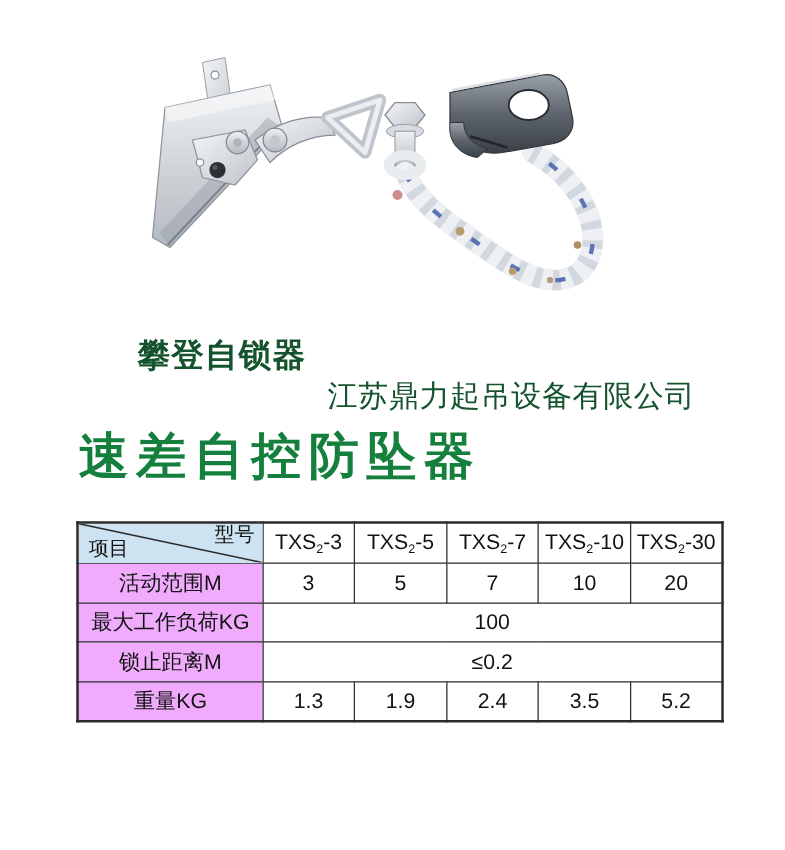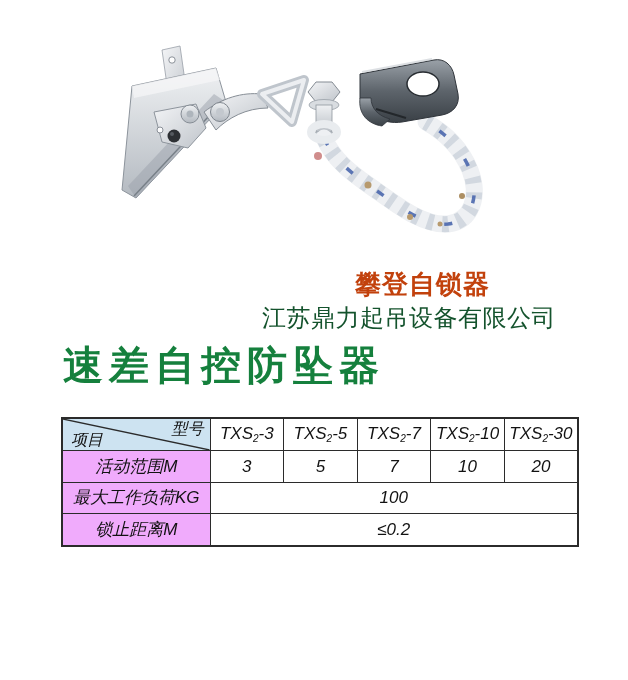--- a/index.html
+++ b/index.html
@@ -3,34 +3,34 @@
 <meta charset="utf-8">
 <style>
   html,body{margin:0;padding:0;background:#ffffff;}
   body{font-family:"Liberation Sans","DejaVu Sans",sans-serif;}
   #page{position:relative;width:628px;height:680px;background:#ffffff;overflow:hidden;}
 
   
   .photo{position:absolute;left:110px;top:10px;width:380px;height:270px;}
 
   
-  .caption{position:absolute;left:110px;top:269px;width:380px;text-align:right;
-    font-size:26px;font-weight:600;color:#c2410c;letter-spacing:1px;line-height:30px;}
+  .caption{position:absolute;left:110px;top:269px;width:380px;text-align:left;
+    font-size:26px;font-weight:600;color:#14532d;letter-spacing:1px;line-height:30px;}
 
   
   .watermark{position:absolute;left:262px;top:304px;font-size:24px;font-weight:500;
     color:#14532d;letter-spacing:0.5px;white-space:nowrap;line-height:28px;}
 
   
   .title{position:absolute;left:63px;top:341px;font-size:40px;font-weight:700;
     color:#15803d;letter-spacing:6px;white-space:nowrap;line-height:48px;}
 
   
   table.spec{position:absolute;left:61px;top:417px;width:516px;border-collapse:collapse;
-    table-layout:fixed;border:2px solid #2b2b2b;font-style:italic;}
+    table-layout:fixed;border:2px solid #2b2b2b;}
   table.spec td{border:1.5px solid #2b2b2b;text-align:center;vertical-align:middle;
     padding:0;font-size:17px;color:#121212;height:30.5px;line-height:1;}
   table.spec td.label{background:#f0abfc;}
   table.spec tr.hdr td{height:31px;}
   col.c0{width:148px;}
   col.cd{width:73.6px;}
   sub{font-size:10px;vertical-align:-3px;}
   sup{font-size:10px;vertical-align:5px;}
 
   
@@ -160,16 +160,24 @@
         <td colspan="5">100</td>
       </tr>
 
       <tr>
         <td class="label">锁止距离M</td>
         <td colspan="5">≤0.2</td>
       </tr>
 
 
 
+      <tr>
+        <td class="label">重量KG</td>
+        <td>1.3</td>
+        <td>1.9</td>
+        <td>2.4</td>
+        <td>3.5</td>
+        <td>5.2</td>
+      </tr>
     </tbody>
   </table>
 
 </div>
 
 </body></html>

